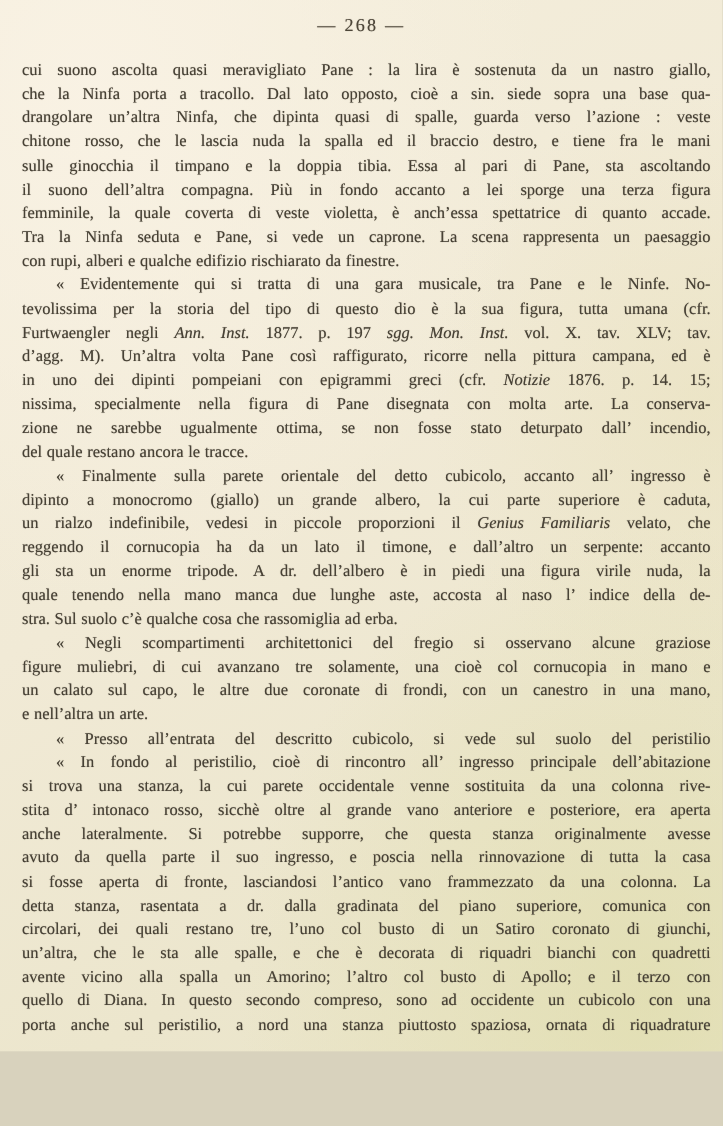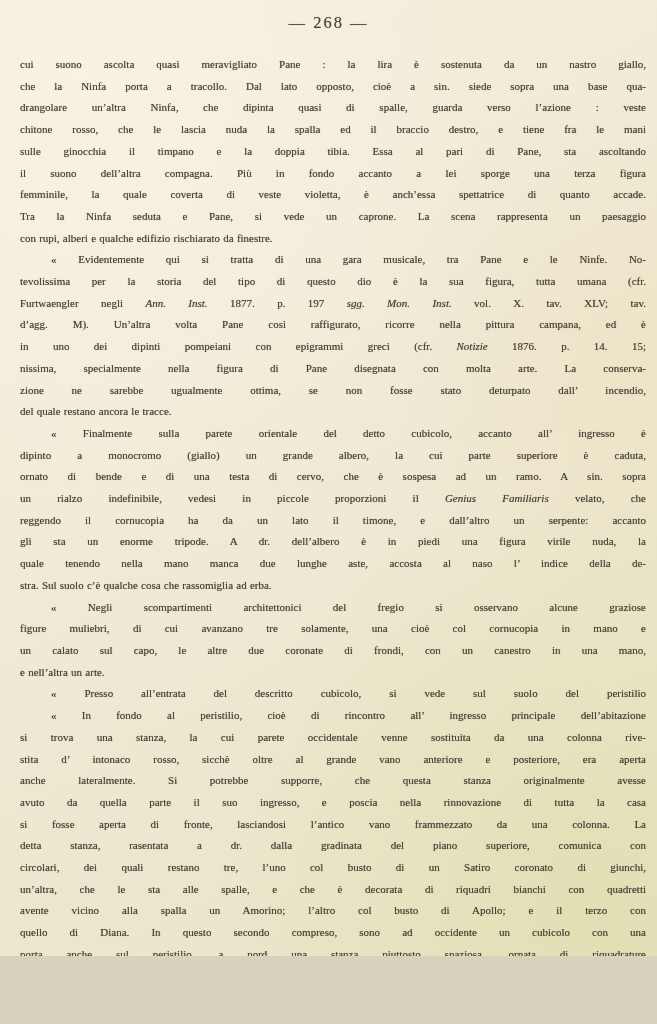--- a/index.html
+++ b/index.html
@@ -24,21 +24,21 @@
   .page-header {
     margin-top: 13px;
     text-align: center;
     font-size: 16.5px;
     letter-spacing: 2px;
     color: #4d4639;
     text-shadow: 0 0 0.8px rgba(77,70,57,0.55);
   }
   .text-block {
     padding: 21px 11px 0 20px;
-    font-size: 11px;
+    font-size: 15px;
     line-height: 21.7px;
   }
   .para { margin: 0; }
   .line {
     text-align: justify;
     text-align-last: justify;
     word-spacing: 0.5px;
     text-shadow: 0 0 0.8px rgba(71,65,53,0.6);
   }
   .line.last { text-align-last: left; }
@@ -68,21 +68,20 @@
         <div class="line">Furtwaengler negli <em>Ann. Inst.</em> 1877. p. 197 <em>sgg. Mon. Inst.</em> vol. X. tav. XLV; tav.</div>
         <div class="line">d’agg. M). Un’altra volta Pane così raffigurato, ricorre nella pittura campana, ed è</div>
         <div class="line">in uno dei dipinti pompeiani con epigrammi greci (cfr. <em>Notizie</em> 1876. p. 14. 15;</div>
         <div class="line">nissima, specialmente nella figura di Pane disegnata con molta arte. La conserva-</div>
         <div class="line">zione ne sarebbe ugualmente ottima, se non fosse stato deturpato dall’ incendio,</div>
         <div class="line last">del quale restano ancora le tracce.</div>
       </div>
       <div class="para indent">
         <div class="line">« Finalmente sulla parete orientale del detto cubicolo, accanto all’ ingresso è</div>
         <div class="line">dipinto a monocromo (giallo) un grande albero, la cui parte superiore è caduta,</div>
-        <div class="line">ornato di bende e di una testa di cervo, che è sospesa ad un ramo. A sin. sopra</div>
         <div class="line">un rialzo indefinibile, vedesi in piccole proporzioni il <em>Genius Familiaris</em> velato, che</div>
         <div class="line">reggendo il cornucopia ha da un lato il timone, e dall’altro un serpente: accanto</div>
         <div class="line">gli sta un enorme tripode. A dr. dell’albero è in piedi una figura virile nuda, la</div>
         <div class="line">quale tenendo nella mano manca due lunghe aste, accosta al naso l’ indice della de-</div>
         <div class="line last">stra. Sul suolo c’è qualche cosa che rassomiglia ad erba.</div>
       </div>
       <div class="para indent">
         <div class="line">« Negli scompartimenti architettonici del fregio si osservano alcune graziose</div>
         <div class="line">figure muliebri, di cui avanzano tre solamente, una cioè col cornucopia in mano e</div>
         <div class="line">un calato sul capo, le altre due coronate di frondi, con un canestro in una mano,</div>

